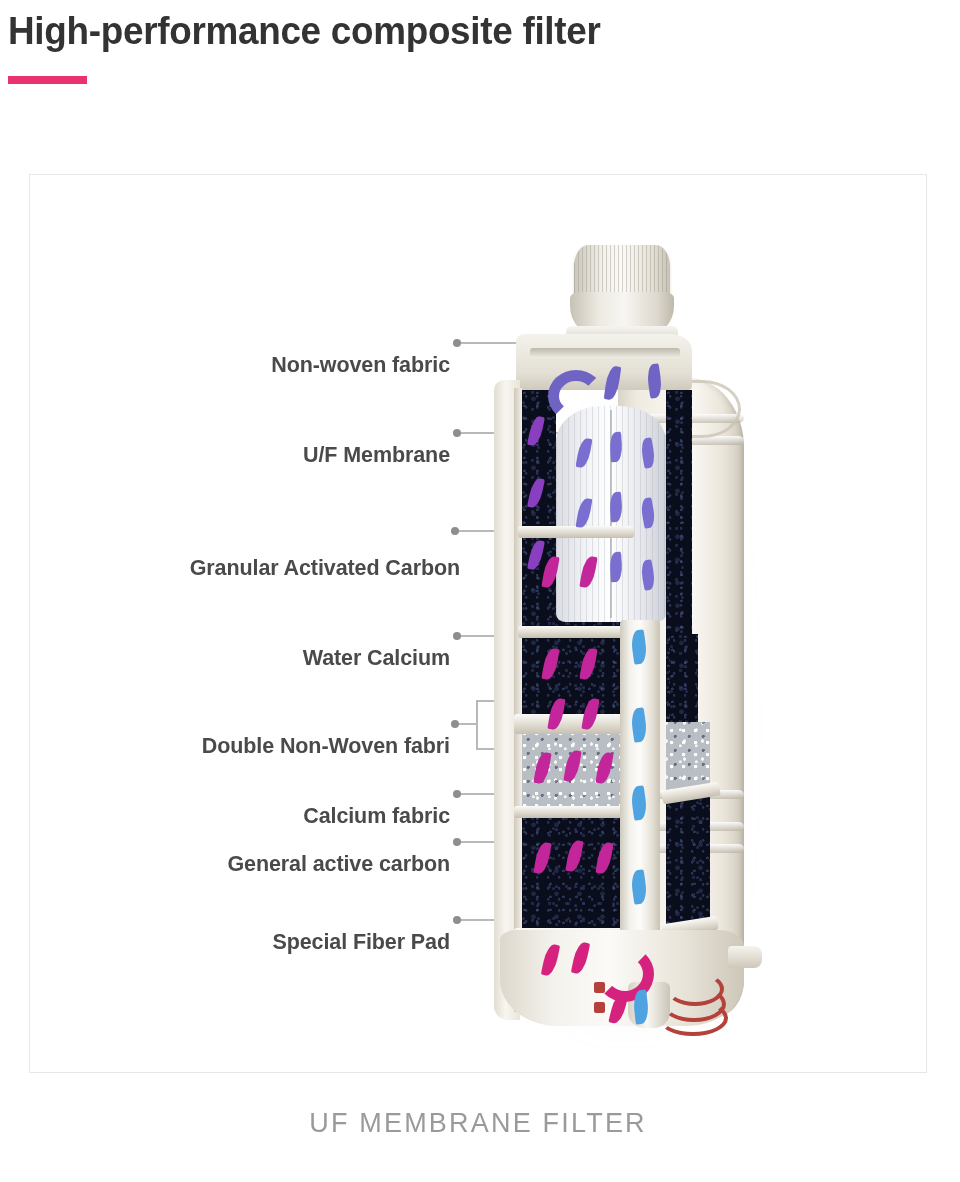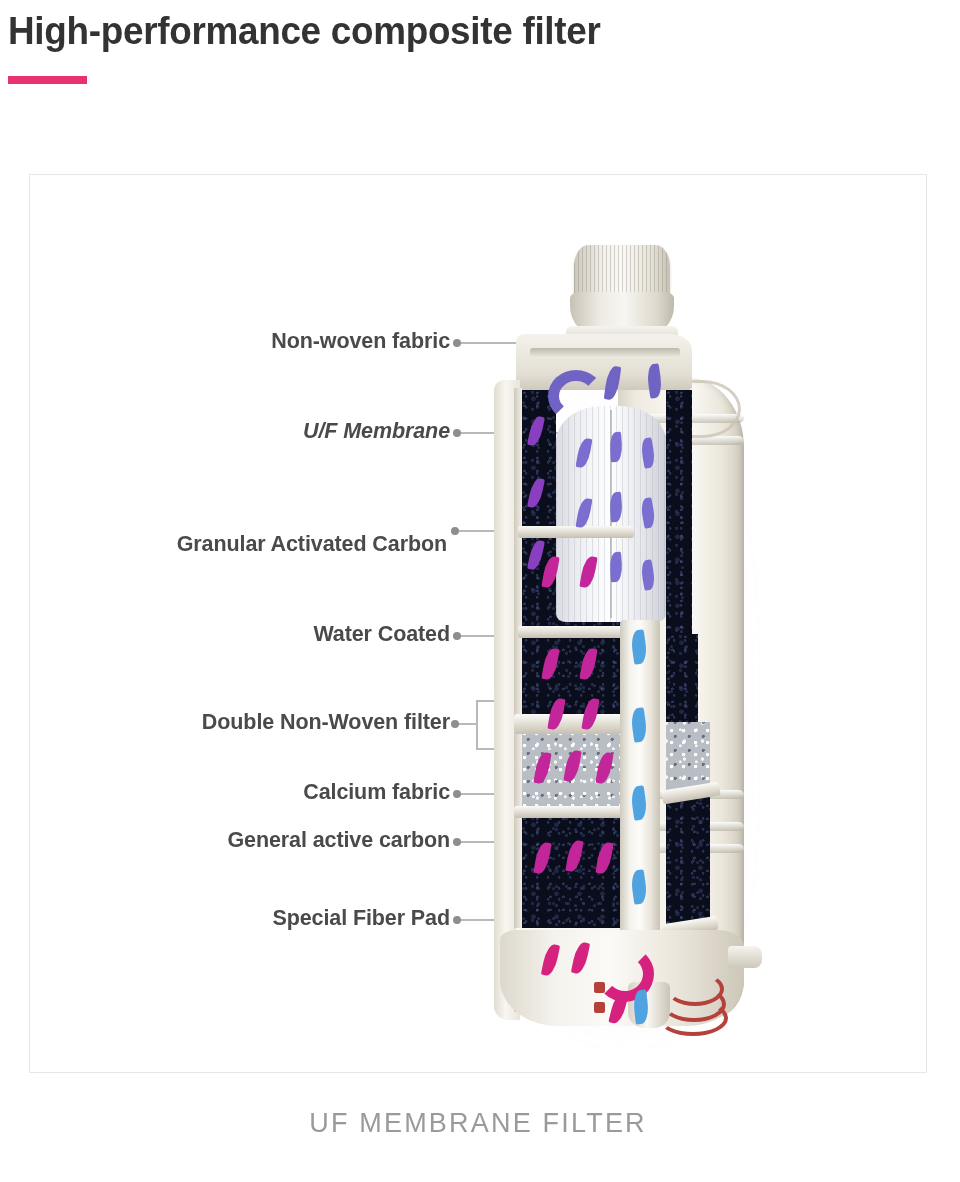--- a/index.html
+++ b/index.html
@@ -75,20 +75,21 @@
   
   .callout-label {
     position: absolute;
     font-size: 21.5px;
     line-height: 29px;
     font-weight: 600;
     color: #4a4a4a;
     text-align: right;
     white-space: nowrap;
     letter-spacing: -0.1px;
+    margin-top: 24px;
   }
 
   .leader {
     position: absolute;
     height: 2px;
     background: #b9b9b9;
   }
   .leader::before {
     content: "";
     position: absolute;
@@ -430,27 +431,27 @@
     <div class="leader" style="left:425px; top:355px; width:97px;"></div>
     <div class="leader" style="left:427px; top:460px; width:155px;"></div>
     <div class="leader no-end-dot" style="left:425px; top:548px; width:22px;"></div>
     <div class="leader-box" style="left:446px; top:525px; width:38px; height:46px;"></div>
     <div class="leader" style="left:427px; top:618px; width:80px;"></div>
     <div class="leader" style="left:427px; top:666px; width:88px;"></div>
     <div class="leader" style="left:427px; top:744px; width:88px;"></div>
 
     <div class="callout-label" style="right:478px; top:152px;">Non-woven fabric</div>
 
-    <div class="callout-label" style="right:478px; top:242px;font-style:italic;">U/F Membrane</div>
-
-    <div class="callout-label" style="right:481px; top:355px;">Granular Activated Carbon</div>
-
-    <div class="callout-label" style="right:478px; top:445px;">Water Coated</div>
-
-    <div class="callout-label" style="right:478px; top:533px;">Double Non-Woven filter</div>
+    <div class="callout-label" style="right:478px; top:242px;">U/F Membrane</div>
+
+    <div class="callout-label" style="right:468px; top:355px;">Granular Activated Carbon</div>
+
+    <div class="callout-label" style="right:478px; top:445px;">Water Calcium</div>
+
+    <div class="callout-label" style="right:478px; top:533px;">Double Non-Woven fabri</div>
 
     <div class="callout-label" style="right:478px; top:603px;">Calcium fabric</div>
 
     <div class="callout-label" style="right:478px; top:651px;">General active carbon</div>
 
     <div class="callout-label" style="right:478px; top:729px;">Special Fiber Pad</div>
 
     <div class="filter">
 
       <div class="unit-shadow"></div>

